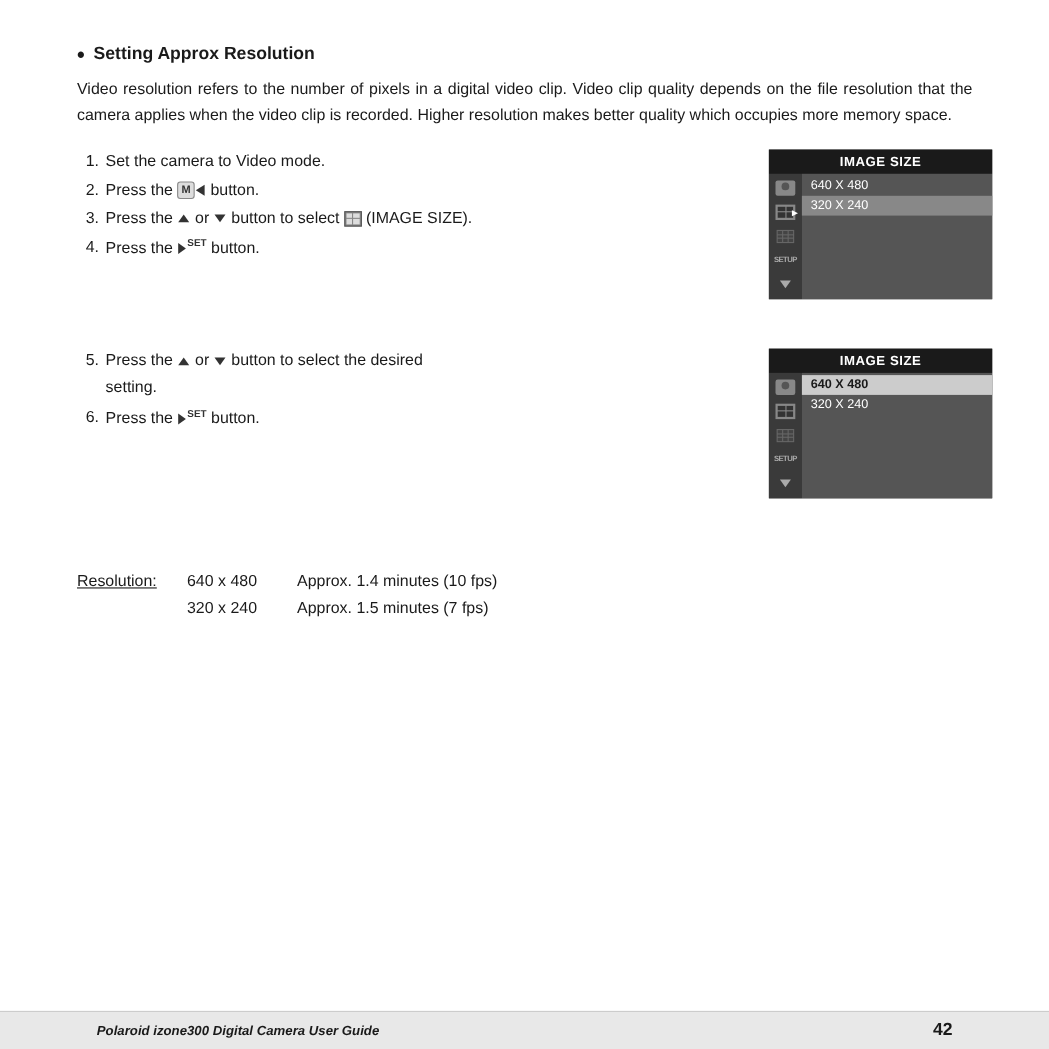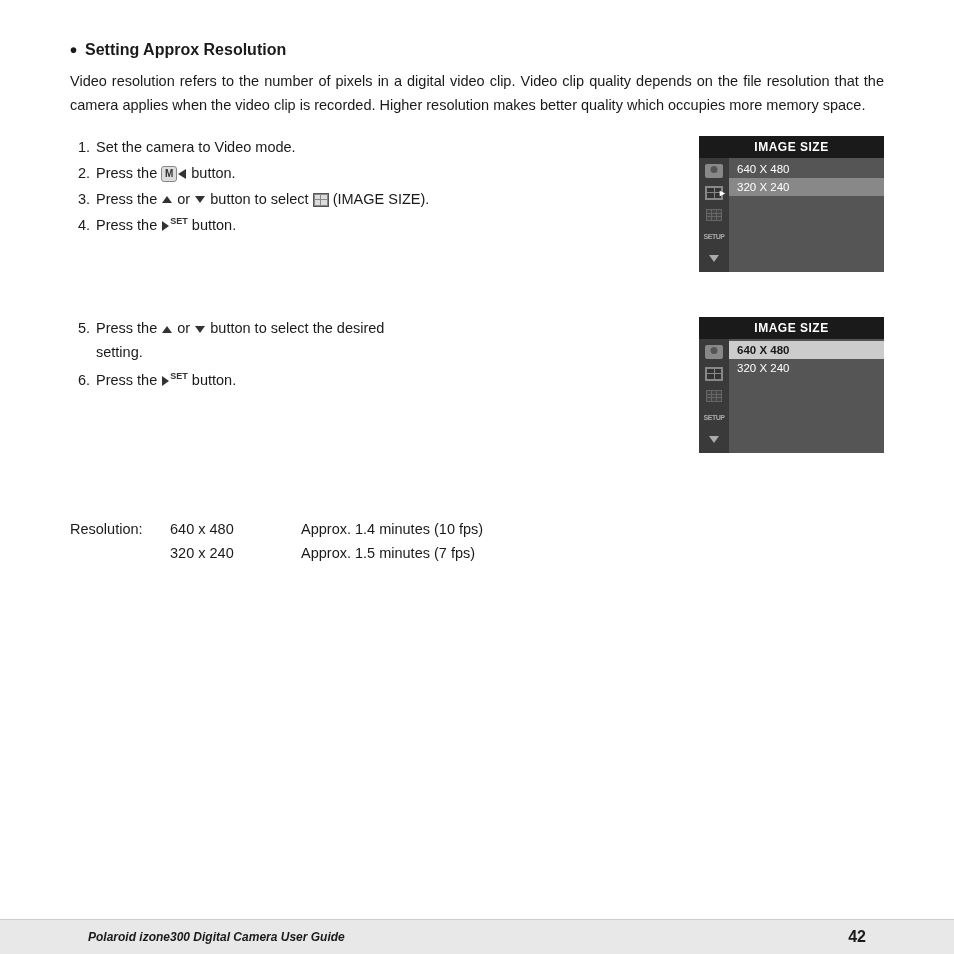--- a/index.html
+++ b/index.html
@@ -67,21 +67,21 @@
       text-align: right;
     }
 
     .step-text {
       flex: 1;
     }
 
     
     .camera-panel {
       background: #2a2a2a;
-      width: 185px;
+      width: 203px;
     }
 
     .panel-header {
       background: #1a1a1a;
       color: #ffffff;
       text-align: center;
       font-size: 12px;
       font-weight: bold;
       padding: 4px 0;
       letter-spacing: 0.5px;
@@ -311,39 +311,39 @@
       line-height: 1.65;
     }
 
     .resolution-row {
       display: flex;
       gap: 0;
     }
 
     .res-label {
       min-width: 100px;
+      text-decoration: underline;
     }
 
     .res-values {
       display: flex;
       flex-direction: column;
     }
 
     .res-value-row {
       display: flex;
       gap: 20px;
     }
 
     .res-size {
       min-width: 80px;
     }
 
     .res-approx {
       flex: 1;
-      margin-left: 31px;
     }
 
     
     .page-footer {
       position: absolute;
       bottom: 0;
       left: 0;
       right: 0;
       background: #e8e8e8;
       padding: 8px 88px;

